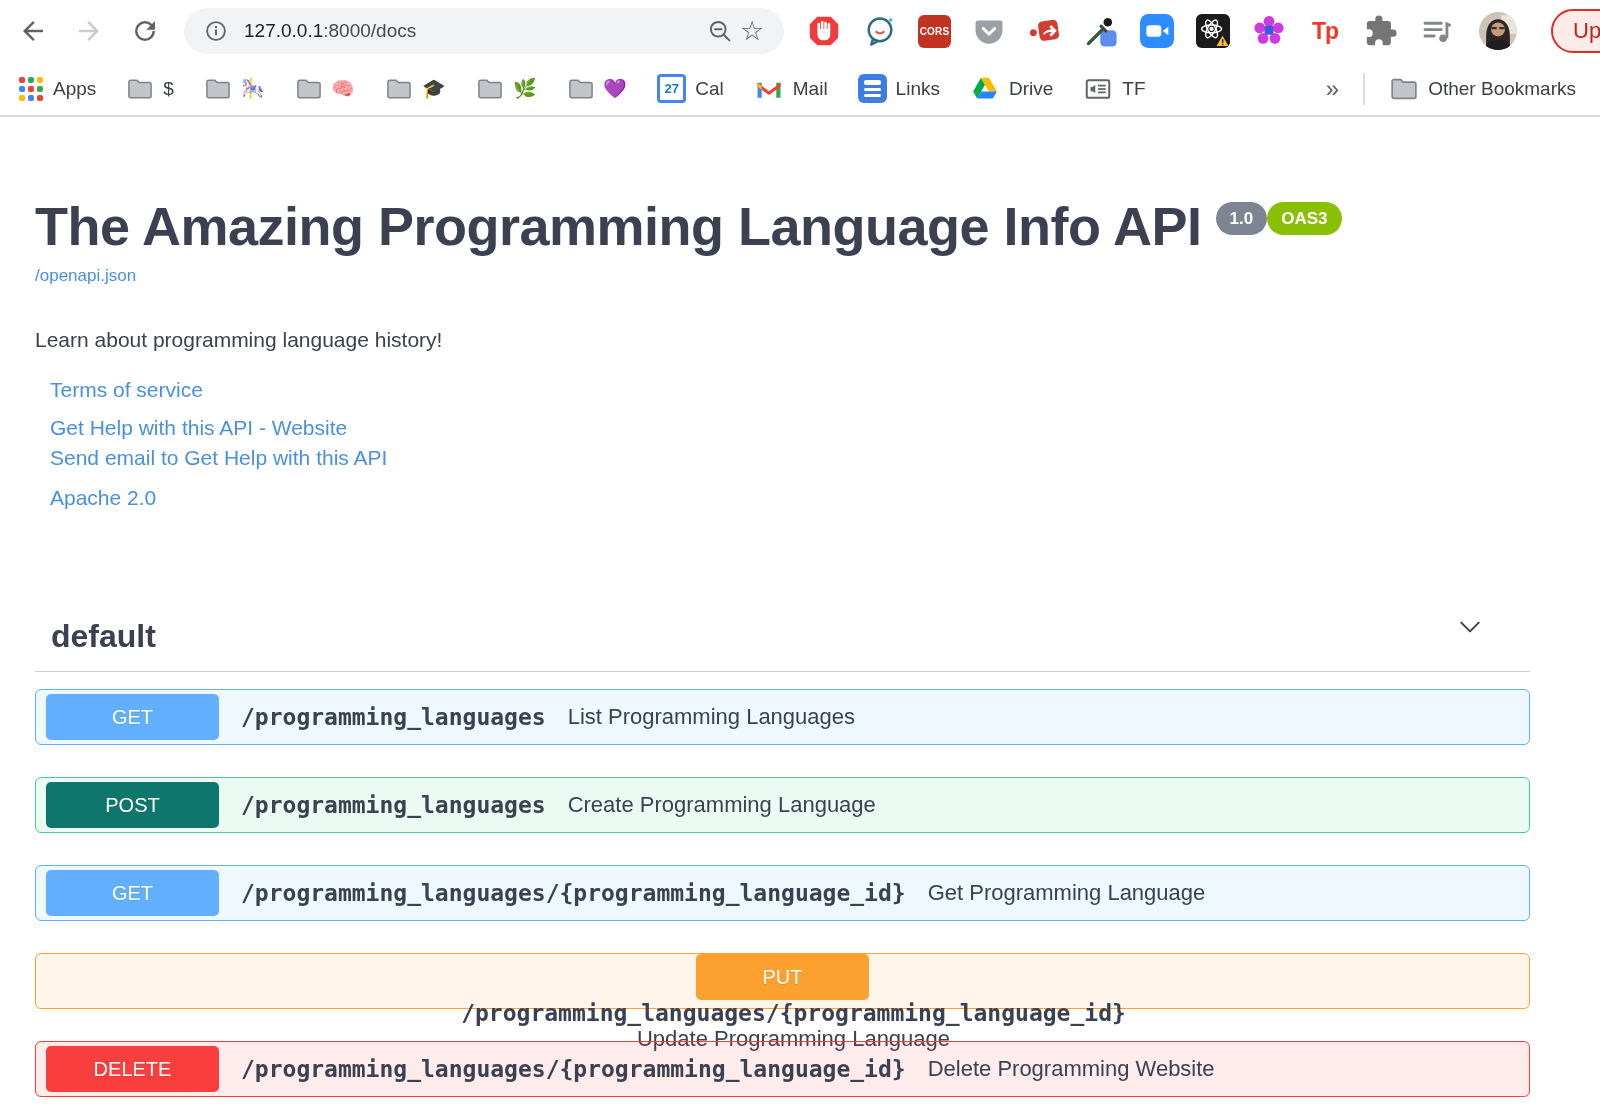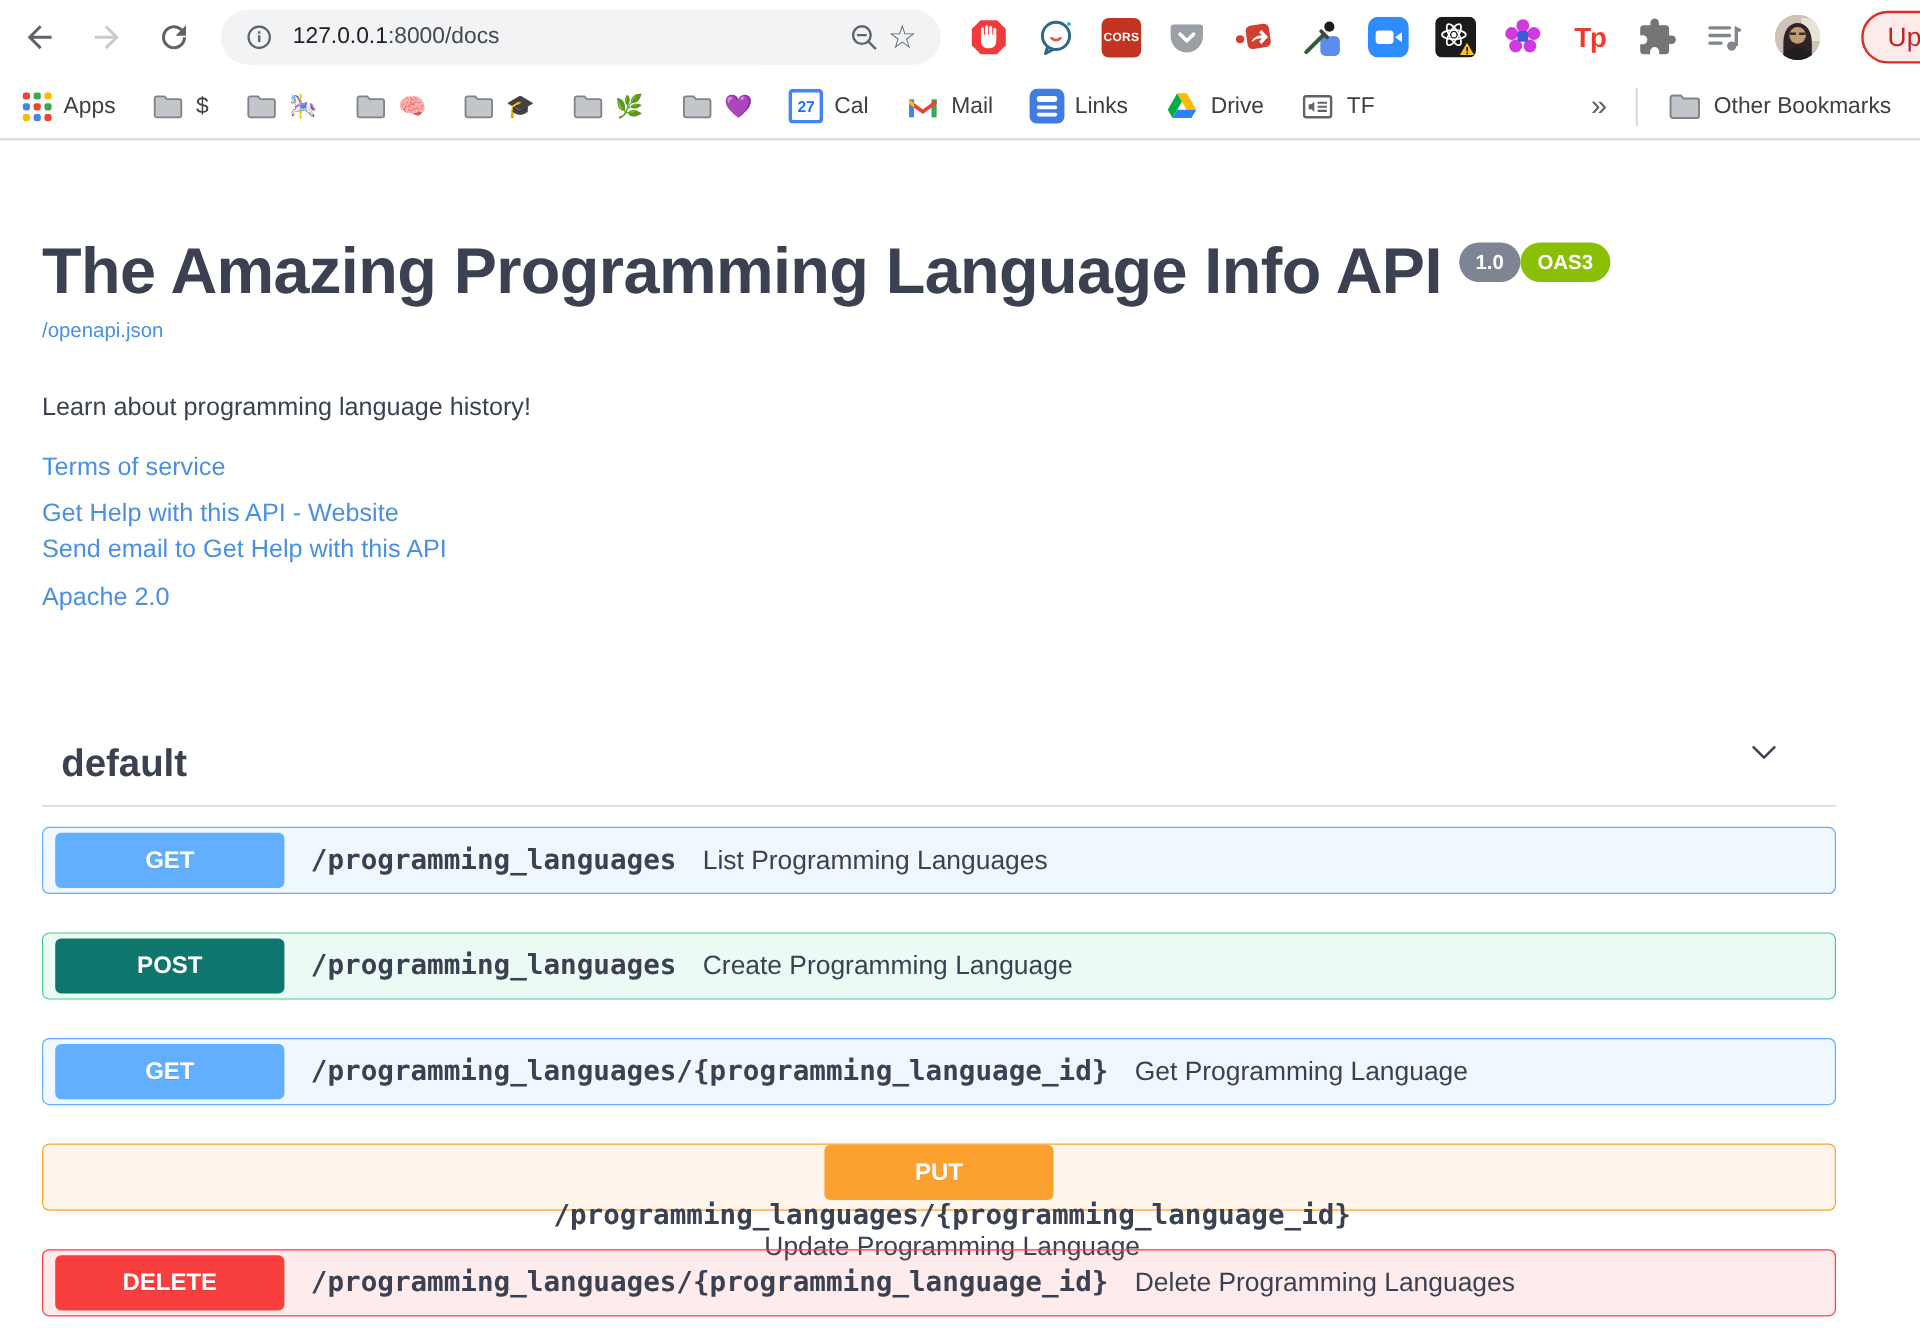--- a/index.html
+++ b/index.html
@@ -50,29 +50,29 @@
   .pill { color:#fff; font-size:17px; font-weight:bold; padding:8px 14px; border-radius:19px; line-height:1; }
   .pill.ver { background:#7d8492; }
   .pill.oas { background:#89bf04; }
   .spec-link { display:inline-block; margin-top:8px; font-size:17px; color:#4990e2; text-decoration:none; }
   .desc { margin-top:42px; font-size:21px; color:#3b4151; }
   .link { color:#4990e2; text-decoration:none; font-size:21px; display:inline-block; }
   .lnk-terms { margin-top:24px; }
   .lnk-website { margin-top:9px; }
   .lnk-email { margin-top:1px; }
   .lnk-license { margin-top:11px; }
-  .link-row { line-height:27px; }
+  .link-row { line-height:27px;margin-left:15px; }
 
   .section-head { margin-top:85px; display:flex; align-items:center; justify-content:space-between;
     padding:0 45px 16px 16px; border-bottom:1px solid rgba(59,65,81,.25); }
   .section-title { font-size:32px; font-weight:bold; color:#3b4151;margin-top:20px; }
   .endpoints { margin-top:17px; display:flex; flex-direction:column; gap:32px; }
   .opblock { height:56px; border:1.5px solid; border-radius:6px; display:flex; align-items:center;
     padding:0 10px; }
-  .method-badge { width:191px; height:46px; border-radius:5px; color:#fff; font-size:20px; font-weight:bold;
+  .method-badge { width:173px; height:46px; border-radius:5px; color:#fff; font-size:20px; font-weight:normal;
     display:grid; place-items:center; flex:none; text-shadow:0 1px 0 rgba(0,0,0,.1); }
   .ep-path { margin-left:22px; font-family:"DejaVu Sans Mono", monospace; font-weight:bold;
     font-size:23px; color:#3b4151; white-space:nowrap; }
   .ep-summary { margin-left:22px; font-size:22px; color:#3b4151; white-space:nowrap; }
 </style>
 </head>
 <body>
 
 <div class="toolbar">
   <span class="nav-btn">
@@ -372,16 +372,16 @@
 
   <div class="opblock" style="border-color: rgb(252, 161, 48); background: rgba(252, 161, 48, 0.1); flex-direction: column;">
     <span class="method-badge" style="background: rgb(252, 161, 48);">PUT</span>
     <span class="ep-path">/programming_languages/{programming_language_id}</span>
     <span class="ep-summary">Update Programming Language</span>
   </div>
 
   <div class="opblock" style="border-color: rgb(249, 62, 62); background: rgba(249, 62, 62, 0.1);">
     <span class="method-badge" style="background: rgb(249, 62, 62);">DELETE</span>
     <span class="ep-path">/programming_languages/{programming_language_id}</span>
-    <span class="ep-summary">Delete Programming Languages</span>
+    <span class="ep-summary">Delete Programming Website</span>
   </div>
 </div>
 </div>
 
 </body></html>

